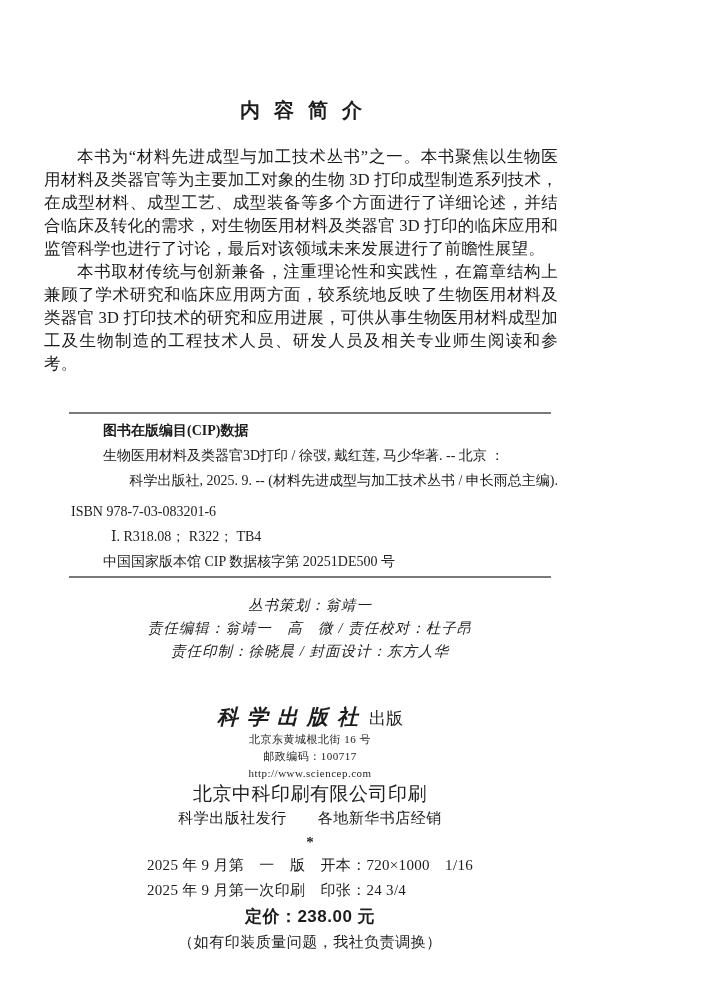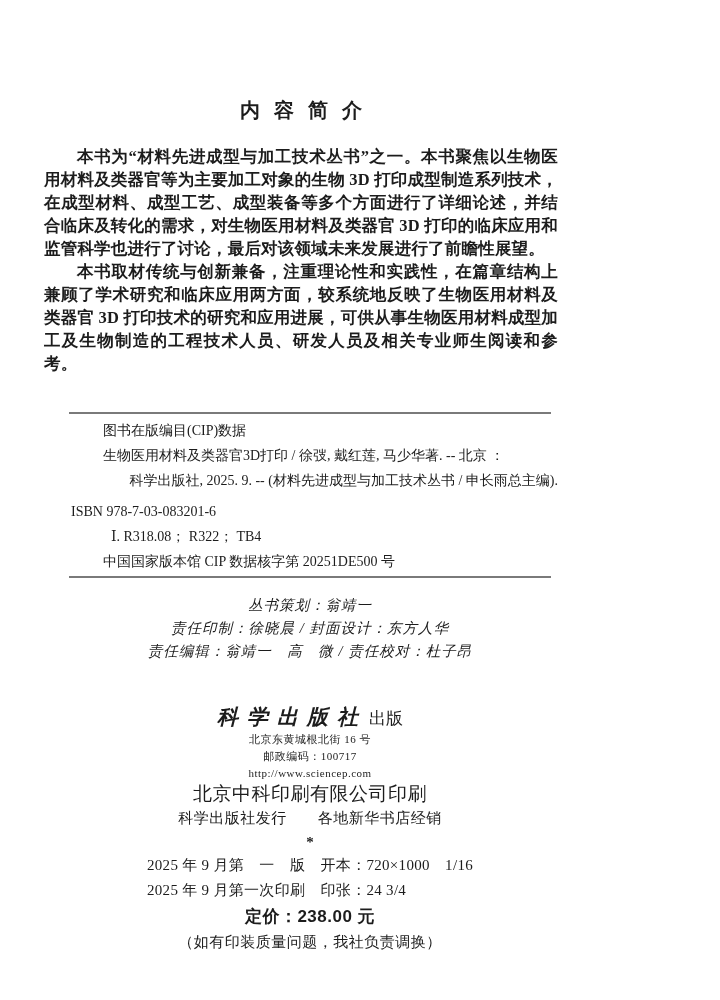--- a/index.html
+++ b/index.html
@@ -32,21 +32,20 @@
     text-align: center;
     letter-spacing: 14px;
     text-indent: 14px;
     margin: 0;
     line-height: 28px;
   }
 
   
   .intro {
     margin-top: 21px;
-    font-weight: bold;
   }
   .intro p {
     margin: 0;
     font-size: 16.5px;
     line-height: 23px;
     text-align: justify;
     text-indent: 2em;
     letter-spacing: 0.2px;
   }
 
@@ -62,21 +61,21 @@
 
   .cip {
     margin-top: 4px;
   }
   .cip p {
     margin: 0;
     font-size: 14px;
     line-height: 25px;
   }
   .cip .cip-heading {
-    font-weight: normal;
+    font-weight: bold;
     padding-left: 59px;
   }
   .cip .cip-entry-1 { padding-left: 59px; }
   .cip .cip-entry-2 { padding-left: 0; text-align: right; }
   .cip .cip-isbn { padding-left: 27px; margin-top: 6px; }
   .cip .cip-class { padding-left: 67px; }
   .cip .cip-record { padding-left: 59px; }
 
   
   .credits {
@@ -188,22 +187,22 @@
       <p class="cip-entry-2">科学出版社, 2025. 9. -- (材料先进成型与加工技术丛书 / 申长雨总主编).</p>
       <p class="cip-isbn">ISBN 978-7-03-083201-6</p>
       <p class="cip-class">Ⅰ. R318.08； R322； TB4</p>
       <p class="cip-record">中国国家版本馆 CIP 数据核字第 20251DE500 号</p>
     </div>
 
     <div class="rule rule-bottom"></div>
 
     <div class="credits">
       <p>丛书策划：翁靖一</p>
+      <p>责任编辑：翁靖一　高　微 / 责任校对：杜子昂</p>
       <p>责任印制：徐晓晨 / 封面设计：东方人华</p>
-      <p>责任编辑：翁靖一　高　微 / 责任校对：杜子昂</p>
     </div>
 
     <div class="colophon">
       <p class="logo-line">
         <span class="logo-cn">科学出版社</span><span class="logo-suffix">出版</span>
       </p>
       <p class="small">北京东黄城根北街 16 号</p>
       <p class="small">邮政编码：100717</p>
       <p class="small">http://www.sciencep.com</p>
       <p class="printer-line">北京中科印刷有限公司印刷</p>

